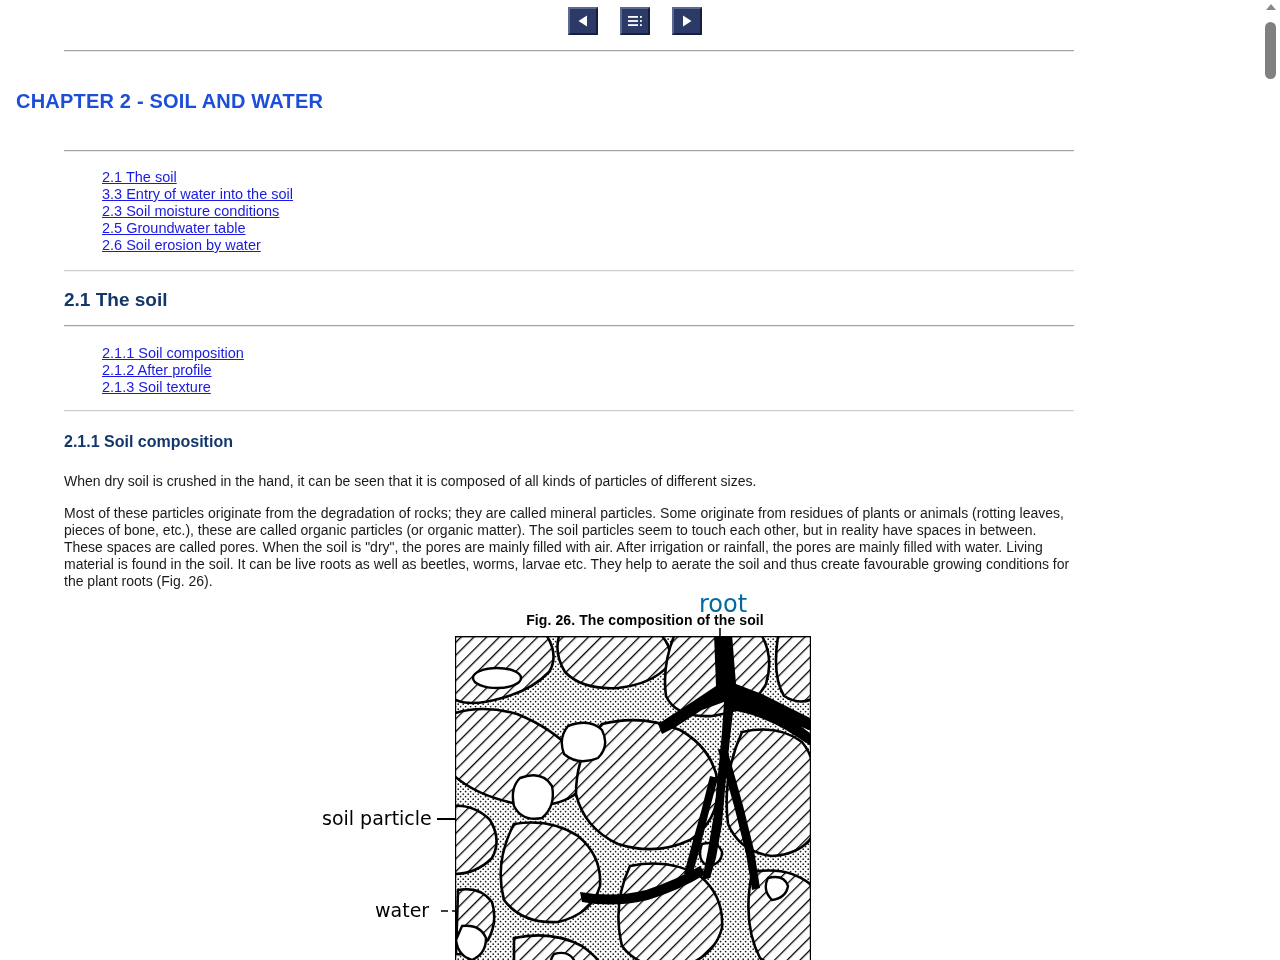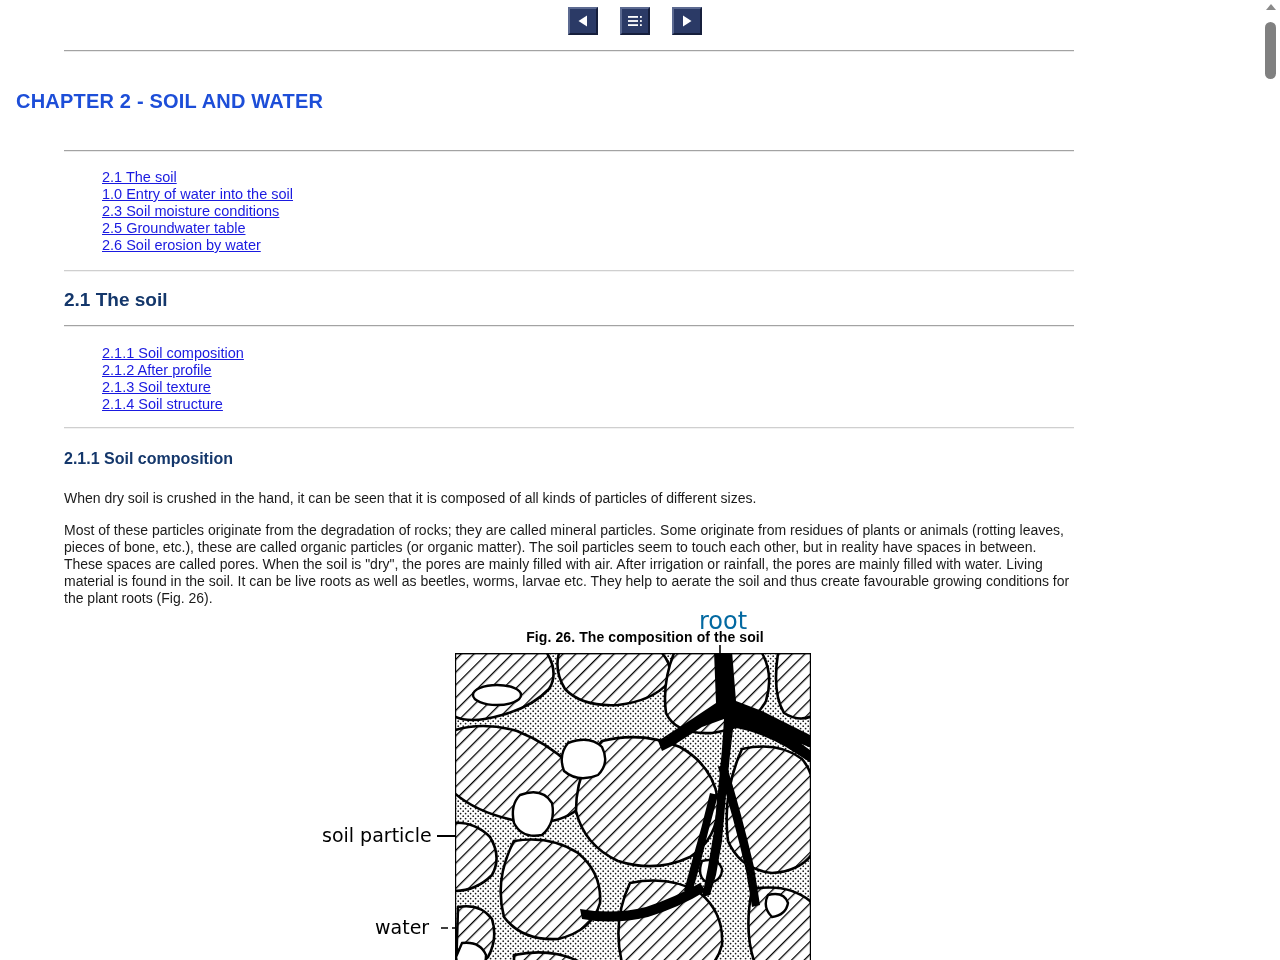--- a/index.html
+++ b/index.html
@@ -246,37 +246,36 @@
   <div id="content">
 
     <hr class="rule">
 
     <h1 id="chapter-title">CHAPTER 2 - SOIL AND WATER</h1>
 
     <hr class="rule">
 
     <ul class="toc">
       <li><a href="#">2.1 The soil</a></li>
-      <li><a href="#">1.0 Entry of water into the soil</a></li>
+      <li><a href="#">3.3 Entry of water into the soil</a></li>
       <li><a href="#">2.3 Soil moisture conditions</a></li>
       <li><a href="#">2.5 Groundwater table</a></li>
       <li><a href="#">2.6 Soil erosion by water</a></li>
     </ul>
 
     <hr class="rule light">
 
     <h2 class="section-title">2.1 The soil</h2>
 
     <hr class="rule">
 
     <ul class="toc sub">
       <li><a href="#">2.1.1 Soil composition</a></li>
       <li><a href="#">2.1.2 After profile</a></li>
       <li><a href="#">2.1.3 Soil texture</a></li>
-      <li><a href="#">2.1.4 Soil structure</a></li>
     </ul>
 
     <hr class="rule light">
 
     <h3 class="subsection-title">2.1.1 Soil composition</h3>
 
     <p class="body-text first">When dry soil is crushed in the hand, it can be seen that it is composed of all kinds of particles of different sizes.</p>
     <p class="body-text second">Most of these particles originate from the degradation of rocks; they are called mineral particles. Some originate from residues of plants or animals (rotting leaves, pieces of bone, etc.), these are called organic particles (or organic matter). The soil particles seem to touch each other, but in reality have spaces in between. These spaces are called pores. When the soil is "dry", the pores are mainly filled with air. After irrigation or rainfall, the pores are mainly filled with water. Living material is found in the soil. It can be live roots as well as beetles, worms, larvae etc. They help to aerate the soil and thus create favourable growing conditions for the plant roots (Fig. 26).</p>
 
     <figure id="soil-figure">

